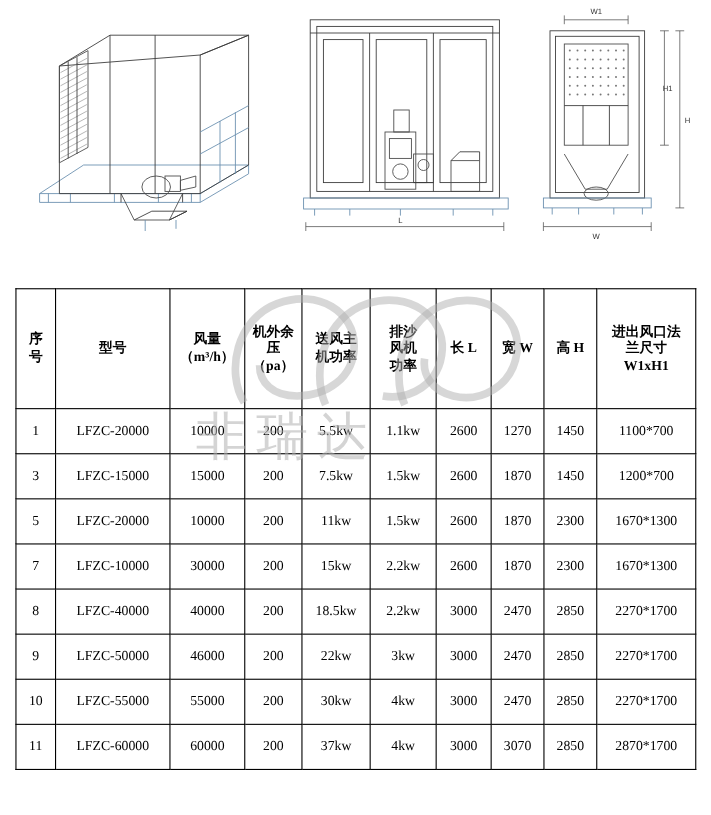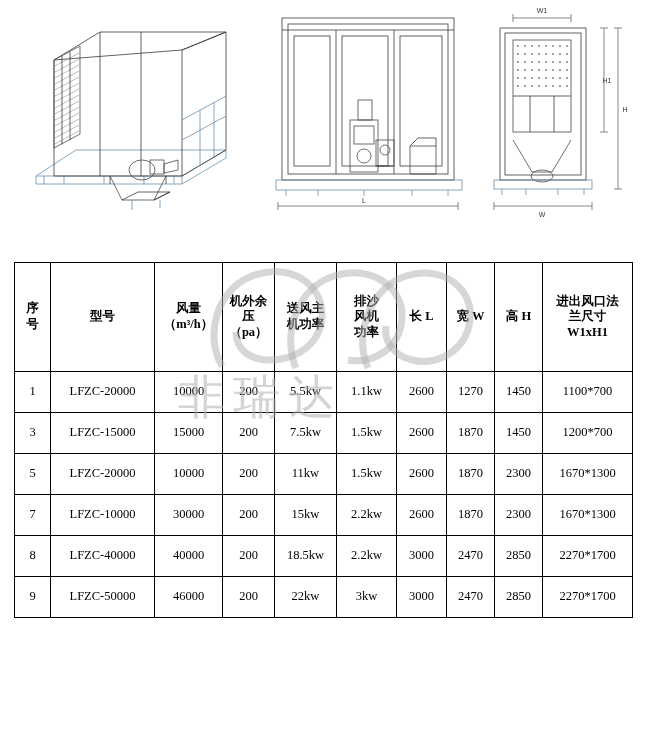--- a/index.html
+++ b/index.html
@@ -431,15 +431,39 @@
           <td>LFZC-50000</td>
           <td>46000</td>
           <td>200</td>
           <td>22kw</td>
           <td>3kw</td>
           <td>3000</td>
           <td>2470</td>
           <td>2850</td>
           <td>2270*1700</td>
         </tr>
+        <tr>
+          <td>10</td>
+          <td>LFZC-55000</td>
+          <td>55000</td>
+          <td>200</td>
+          <td>30kw</td>
+          <td>4kw</td>
+          <td>3000</td>
+          <td>2470</td>
+          <td>2850</td>
+          <td>2270*1700</td>
+        </tr>
+        <tr>
+          <td>11</td>
+          <td>LFZC-60000</td>
+          <td>60000</td>
+          <td>200</td>
+          <td>37kw</td>
+          <td>4kw</td>
+          <td>3000</td>
+          <td>3070</td>
+          <td>2850</td>
+          <td>2870*1700</td>
+        </tr>
       </tbody>
   </table>
 </div>
 
 </body></html>

